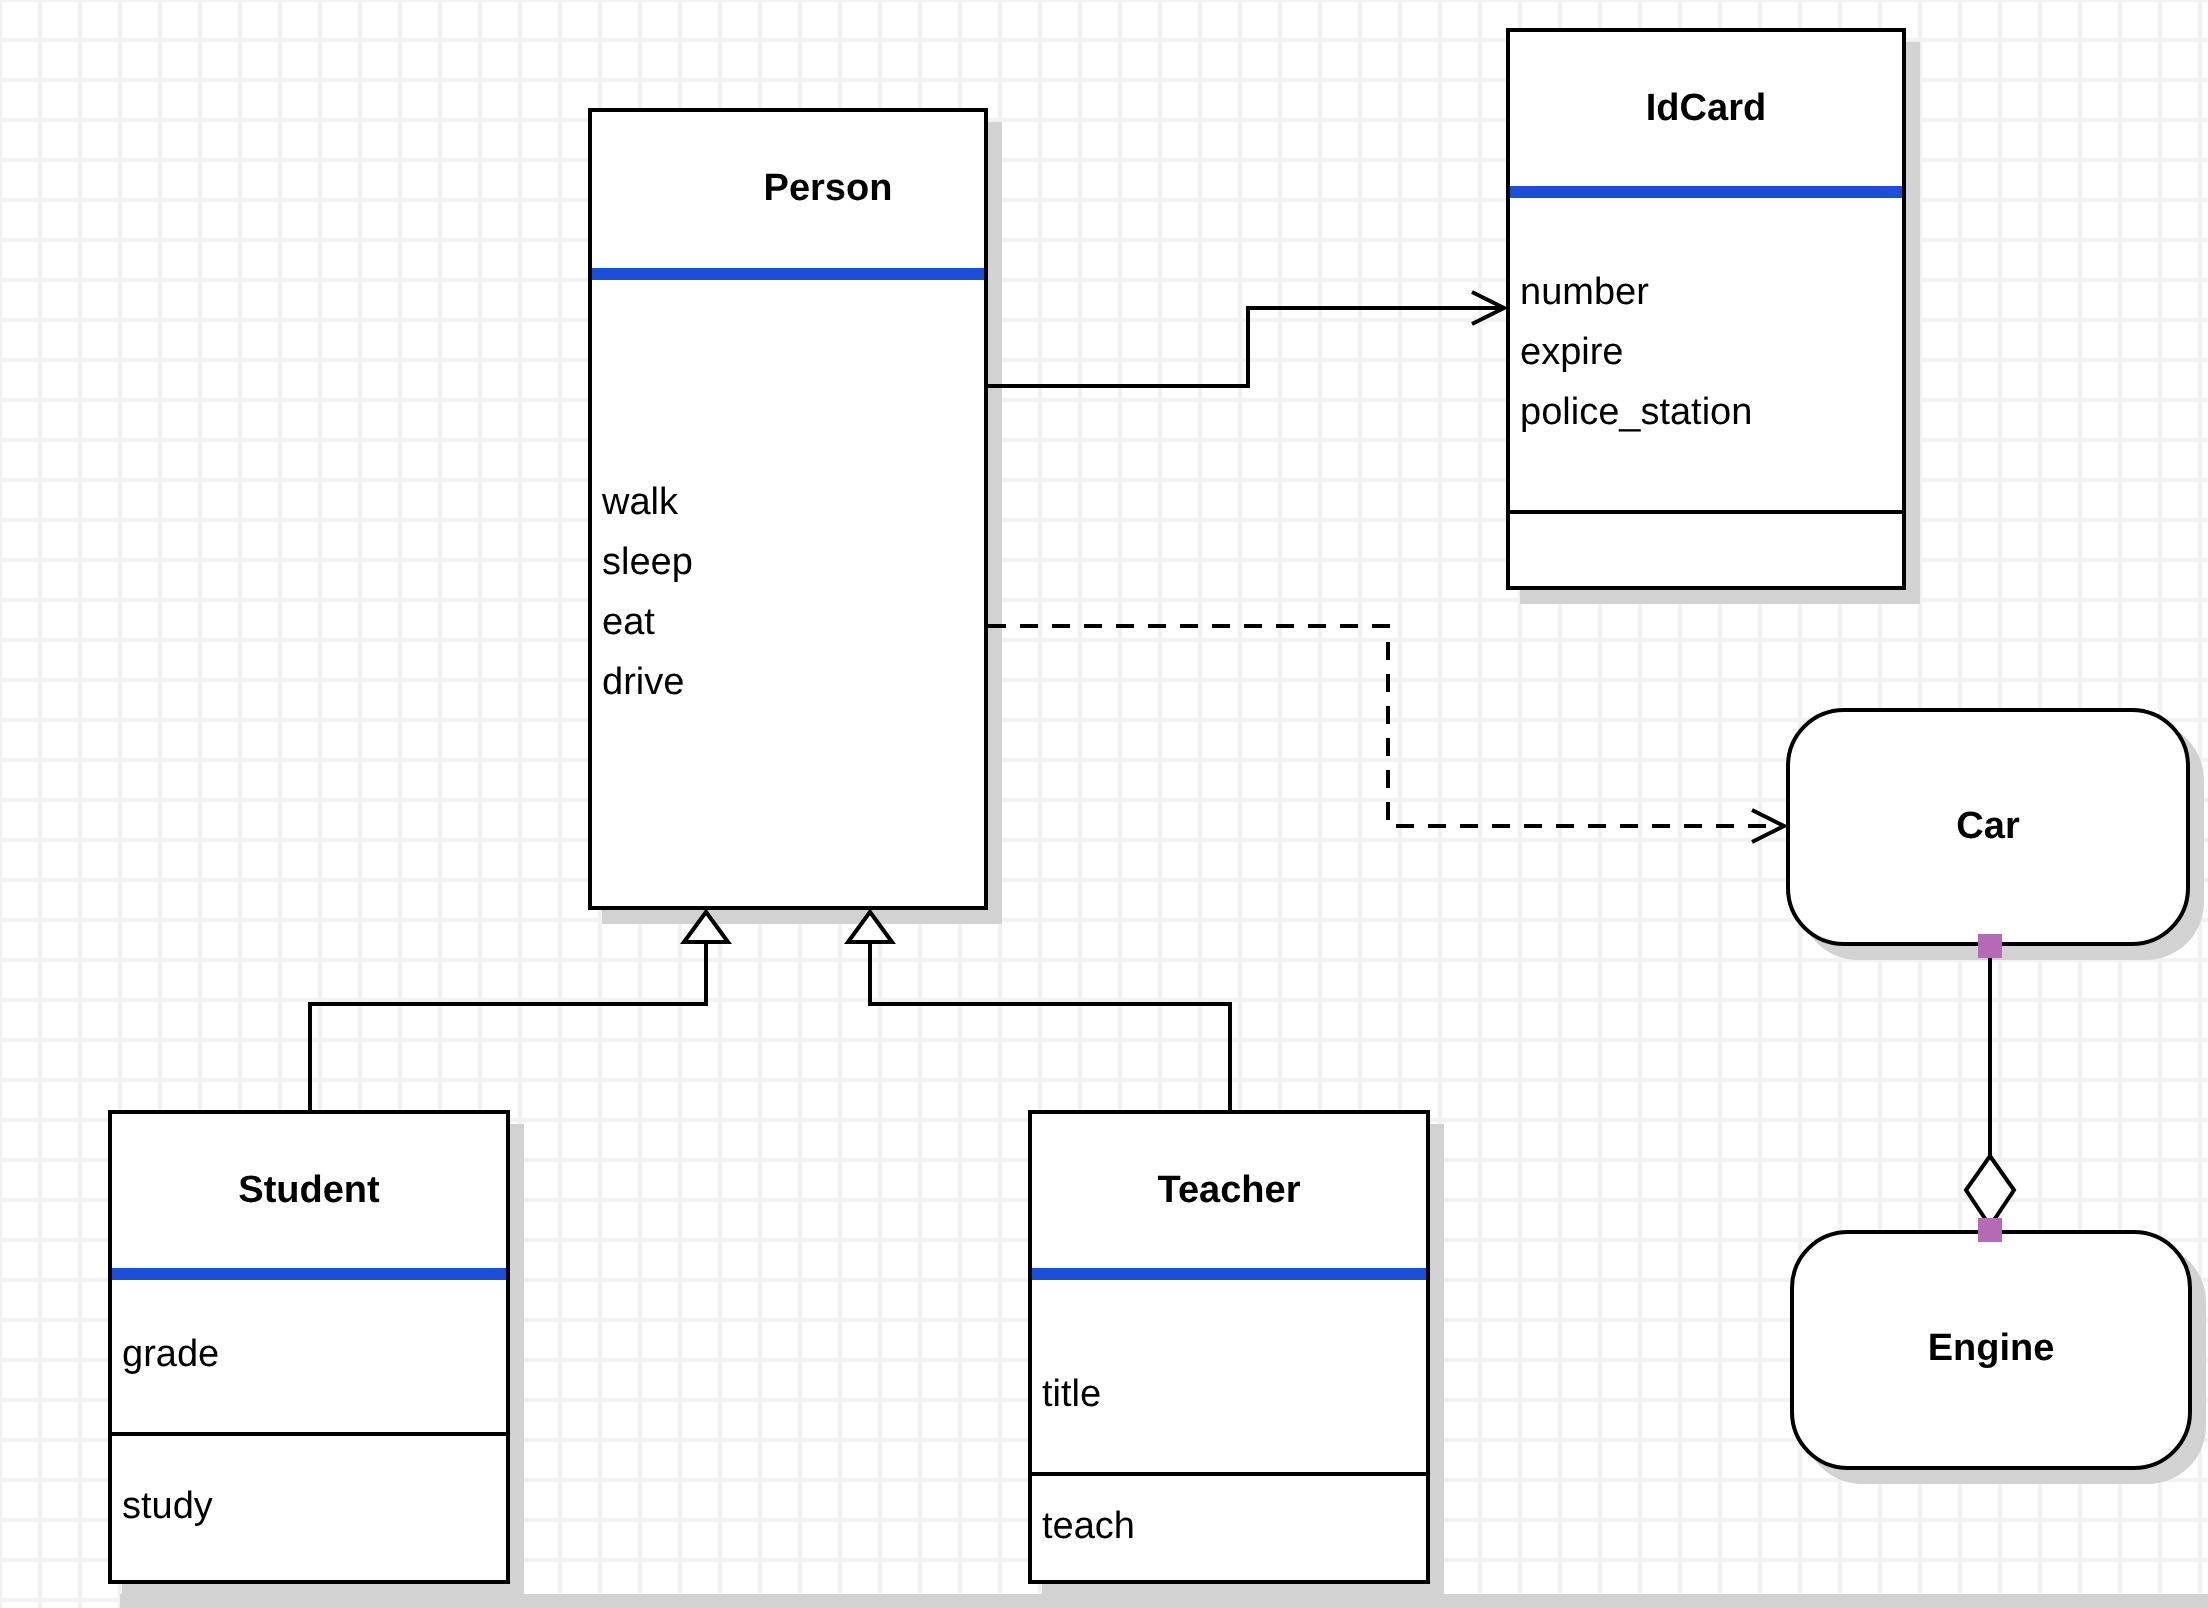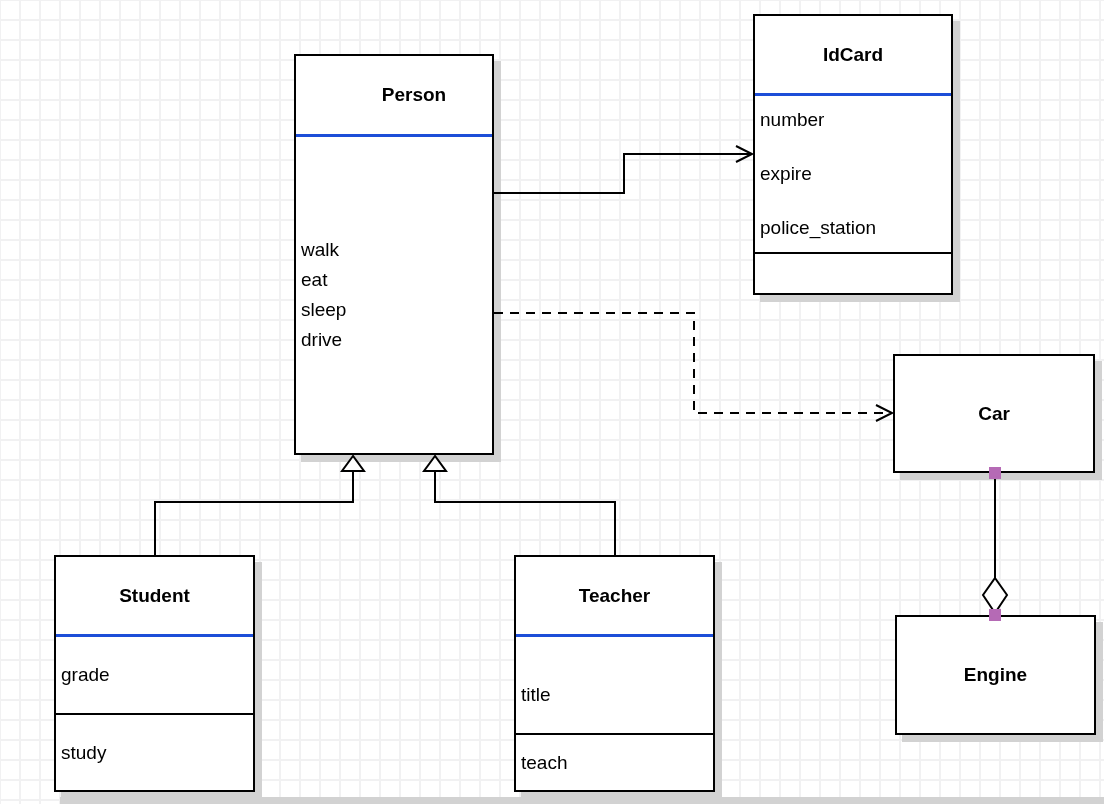--- a/index.html
+++ b/index.html
@@ -31,34 +31,34 @@
     color: #000000;
   }
   .uml-title {
     display: flex;
     align-items: center;
     justify-content: center;
     font-weight: bold;
     font-size: 19px;
     flex: 0 0 auto;
   }
-  .uml-title.ruled { border-bottom: 3px solid #1d4ed8; }
+  .uml-title.ruled { border-bottom: 6px solid #1d4ed8; }
   .uml-section {
     display: flex;
     flex-direction: column;
     justify-content: center;
     font-size: 19px;
     line-height: 30px;
     padding-left: 5px;
     flex: 0 0 auto;
     box-sizing: border-box;
   }
   .uml-section.ruled { border-bottom: 2px solid #000000; }
   .uml-footer { flex: 1 1 auto; }
-  .single { align-items: center; justify-content: center; }
+  .single { align-items: center; justify-content: center; border-radius: 29px; }
   .single .uml-title { flex: 1 1 auto; }
   #connector-layer {
     position: absolute;
     left: 0; top: 0;
     width: 1104px; height: 804px;
     pointer-events: none;
   }
   .bottom-band {
     position: absolute;
     left: 60px; top: 797px;
@@ -70,29 +70,29 @@
 <body>
 
 <div id="canvas">
 
   <div class="bottom-band"></div>
 
   <div class="uml-box" style="left:294px; top:54px; width:200px; height:401px;">
     <div class="uml-title ruled" style="height:78px;padding-left:40px;">Person</div>
     <div class="uml-section uml-footer">
       <div>walk</div>
+      <div>sleep</div>
       <div>eat</div>
-      <div>sleep</div>
       <div>drive</div>
     </div>
   </div>
 
   <div class="uml-box" style="left:753px; top:14px; width:200px; height:281px;">
     <div class="uml-title ruled" style="height:77px;">IdCard</div>
-    <div class="uml-section ruled" style="height:158px;gap:24px;">
+    <div class="uml-section ruled" style="height:158px;">
       <div>number</div>
       <div>expire</div>
       <div>police_station</div>
     </div>
     <div class="uml-section uml-footer"></div>
   </div>
 
   <div class="uml-box single" style="left:893px; top:354px; width:202px; height:119px;">
     <div class="uml-title">Car</div>
   </div>

